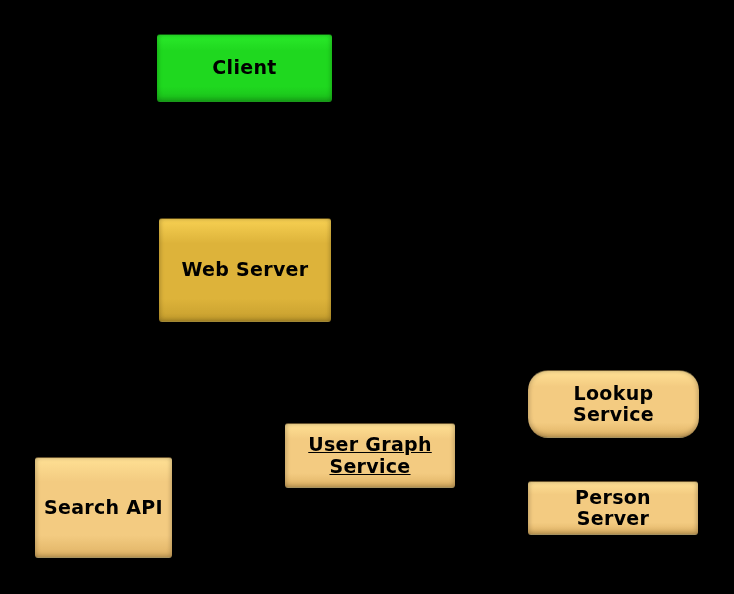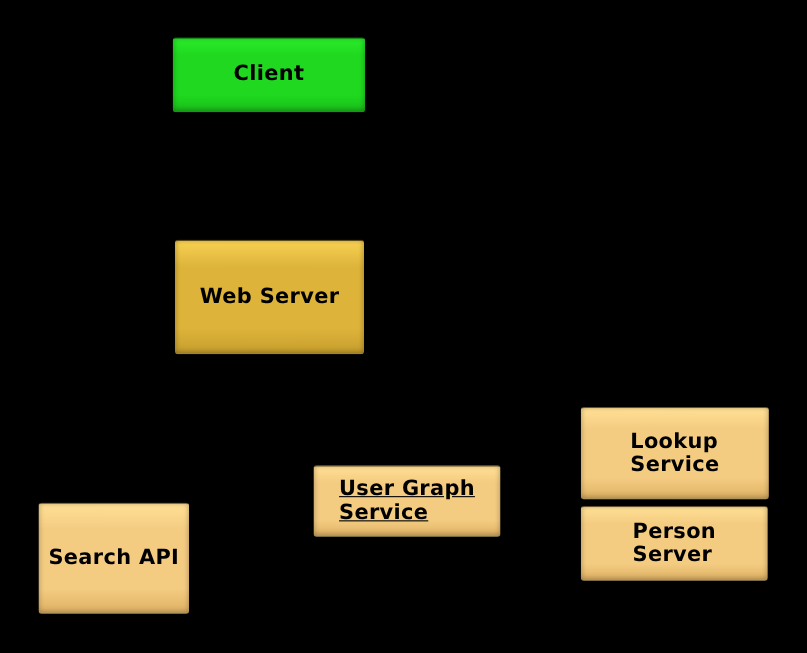--- a/index.html
+++ b/index.html
@@ -28,21 +28,21 @@
       0 6px 9px rgba(0,0,0,0.85);
     display: flex;
     align-items: center;
     justify-content: center;
   }
   .node-label {
     font-weight: bold;
     font-size: 19px;
     line-height: 1.12;
     letter-spacing: 0.3px;
-    text-align: left;
+    text-align: center;
     white-space: pre-line;
     user-select: none;
   }
 </style>
 </head>
 <body>
 
 <div id="canvas" style="width: 734px; height: 594px; background: rgb(0, 0, 0);">
 
 <div class="node" style="left: 157px; top: 34px; width: 175px; height: 68px; background: linear-gradient(rgb(42, 234, 42) 0%, rgb(31, 216, 31) 24%, rgb(31, 216, 31) 78%, rgb(27, 192, 27) 100%);">
@@ -51,21 +51,21 @@
     <div class="node" style="left: 159px; top: 218px; width: 172px; height: 104px; background: linear-gradient(rgb(247, 208, 82) 0%, rgb(221, 179, 58) 24%, rgb(221, 179, 58) 78%, rgb(199, 159, 46) 100%);">
       <span class="node-label" style="color: rgb(0, 0, 0);">Web Server</span>
     </div>
     <div class="node" style="left: 35px; top: 457px; width: 137px; height: 101px; background: linear-gradient(rgb(255, 224, 148) 0%, rgb(243, 203, 129) 24%, rgb(243, 203, 129) 78%, rgb(224, 179, 101) 100%);">
       <span class="node-label" style="color: rgb(0, 0, 0);">Search API</span>
     </div>
     <div class="node" style="left: 285px; top: 423px; width: 170px; height: 65px; background: linear-gradient(rgb(255, 224, 148) 0%, rgb(243, 203, 129) 24%, rgb(243, 203, 129) 78%, rgb(224, 179, 101) 100%);">
       <span class="node-label" style="color: rgb(0, 0, 0); text-decoration: underline;">User Graph
 Service</span>
     </div>
-    <div class="node" style="left: 528px; top: 370px; width: 171px; height: 84px; background: linear-gradient(rgb(255, 224, 148) 0%, rgb(243, 203, 129) 24%, rgb(243, 203, 129) 78%, rgb(224, 179, 101) 100%);">
+    <div class="node" style="left: 528px; top: 370px; width: 171px; height: 68px; background: linear-gradient(rgb(255, 224, 148) 0%, rgb(243, 203, 129) 24%, rgb(243, 203, 129) 78%, rgb(224, 179, 101) 100%); border-radius: 20px;">
       <span class="node-label" style="color: rgb(0, 0, 0);">Lookup
 Service</span>
     </div>
-    <div class="node" style="left: 528px; top: 460px; width: 170px; height: 68px; background: linear-gradient(rgb(255, 224, 148) 0%, rgb(243, 203, 129) 24%, rgb(243, 203, 129) 78%, rgb(224, 179, 101) 100%);">
+    <div class="node" style="left: 528px; top: 481px; width: 170px; height: 54px; background: linear-gradient(rgb(255, 224, 148) 0%, rgb(243, 203, 129) 24%, rgb(243, 203, 129) 78%, rgb(224, 179, 101) 100%);">
       <span class="node-label" style="color: rgb(0, 0, 0);">Person
 Server</span>
     </div>
   </div>
 
 </body></html>

